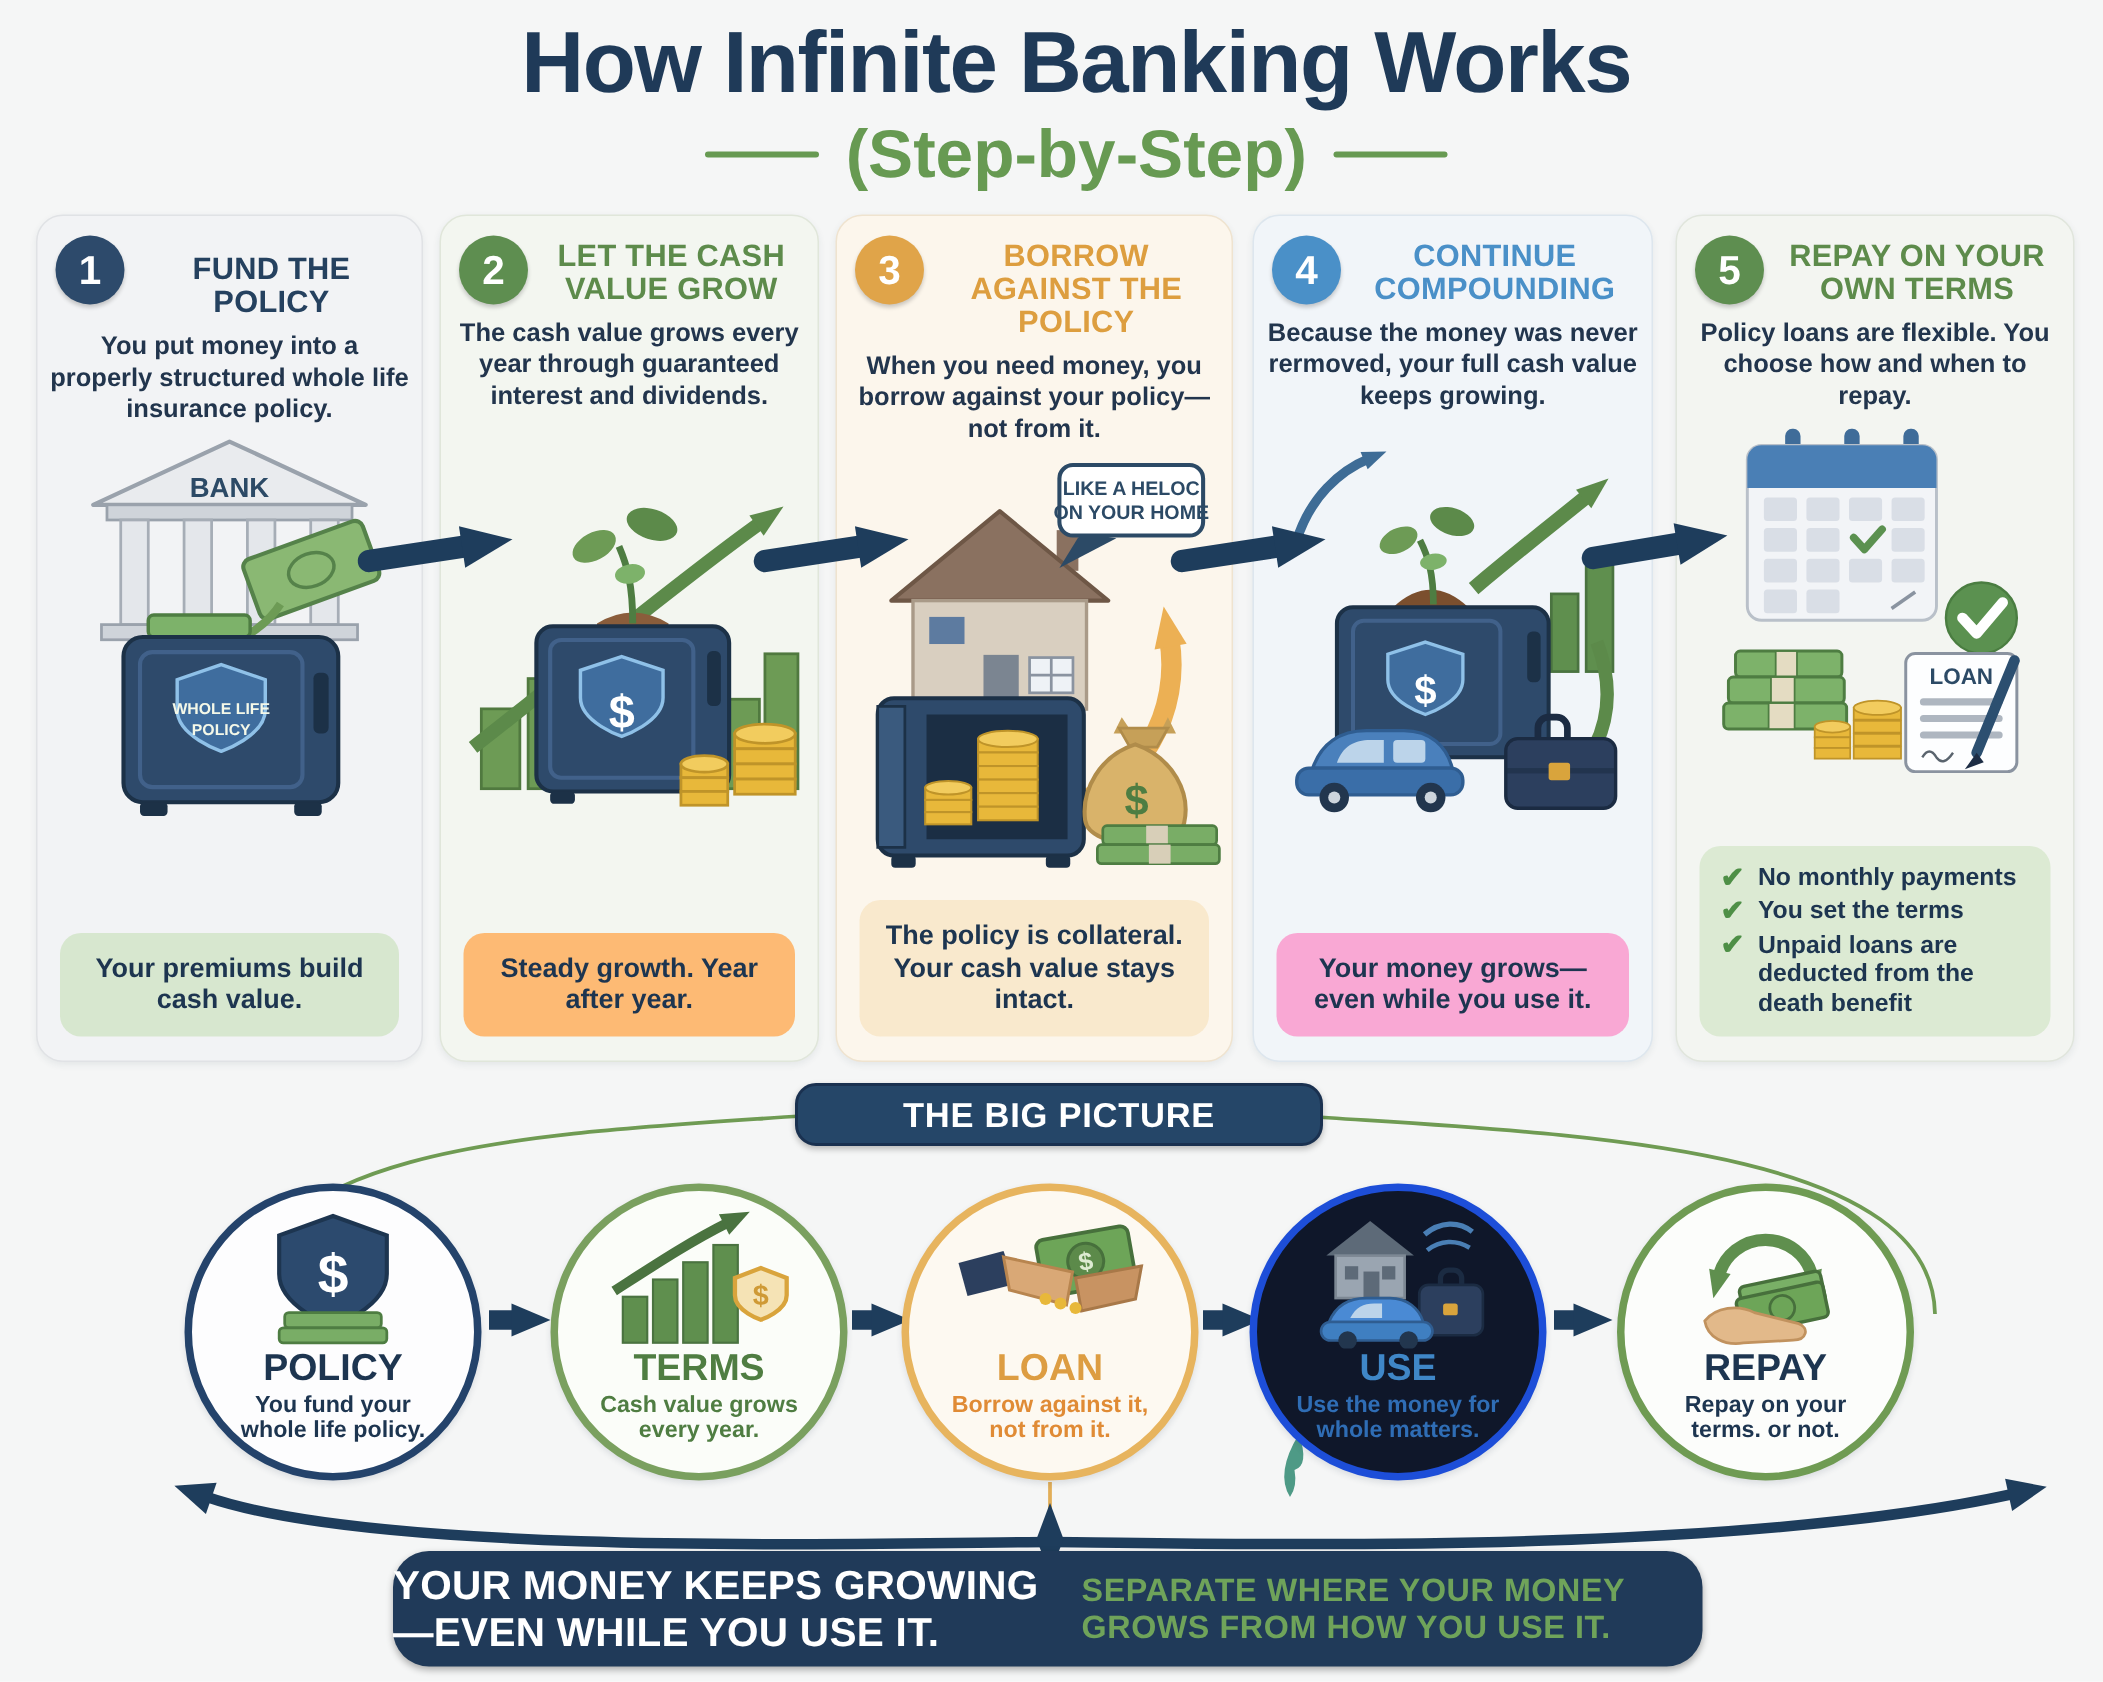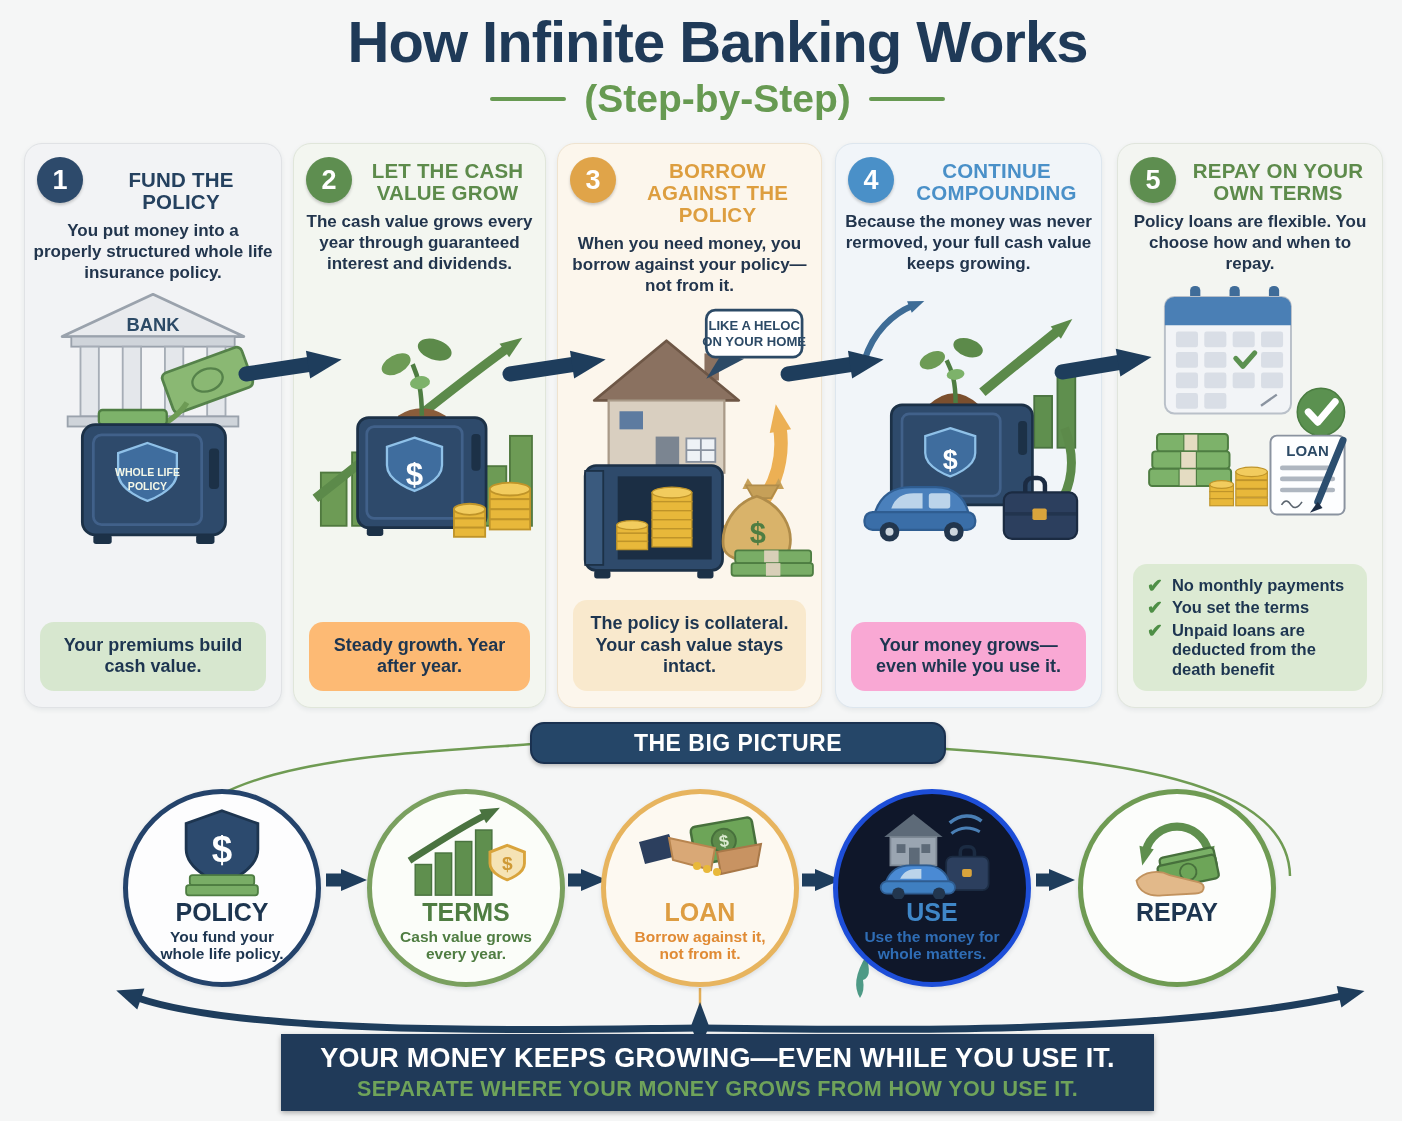--- a/index.html
+++ b/index.html
@@ -4,21 +4,21 @@
 <style>
   *{box-sizing:border-box;}
   body{margin:0;background:#ffffff;}
   .canvas{position:relative;width:1402px;height:1121px;background:#f5f6f6;font-family:"Liberation Sans",sans-serif;overflow:hidden;}
 
   
   .hdr{position:absolute;top:8px;left:0;width:100%;text-align:center;z-index:1;padding-left:33px;}
   .hdr h1{margin:0;font-size:58px;font-weight:bold;color:#1f3a58;letter-spacing:-1px;}
   .sub{display:flex;align-items:center;justify-content:center;gap:18px;margin-top:2px;}
   .sub .dash{width:76px;height:4px;background:#679a52;border-radius:2px;}
-  .sub .txt{font-size:39px;font-weight:bold;color:#679a52;}
+  .sub .txt{font-size:45px;font-weight:bold;color:#679a52;}
 
   
   .card{position:absolute;top:143px;height:565px;border-radius:18px;border:1.5px solid #e0e2e5;box-shadow:0 2px 5px rgba(40,60,80,.08);z-index:1;}
   #c1{left:24px;width:258px;background:#f2f3f5;}
   #c2{left:293px;width:253px;background:#f3f6f0;border-color:#e0e6da;}
   #c3{left:557px;width:265px;background:#fcf6ec;border-color:#efe3cf;}
   #c4{left:835px;width:267px;background:#f1f5f9;border-color:#dde6ee;}
   #c5{left:1117px;width:266px;background:#f3f5f1;border-color:#e0e5dc;}
   .chead{display:flex;align-items:flex-start;gap:8px;padding:13px 10px 0 12px;}
   .badge{flex:0 0 46px;width:46px;height:46px;border-radius:50%;display:flex;align-items:center;justify-content:center;color:#fff;font-size:27px;font-weight:bold;box-shadow:0 2px 3px rgba(0,0,0,.2);}
@@ -33,37 +33,37 @@
   #c1 .note{background:#d7e7cf;} #c2 .note{background:#fdba74;}
   #c3 .note{background:#f9e9cd;} #c4 .note{background:#f9a8d4;}
   .checks{position:absolute;left:15px;right:15px;bottom:16px;border-radius:14px;padding:12px 10px 12px 14px;background:#dcead3;display:flex;flex-direction:column;gap:3px;}
   .chk{display:flex;gap:9px;font-size:16.5px;line-height:1.18;font-weight:bold;color:#1d3550;text-align:left;}
   .chk .tick{color:#4e8f46;font-size:19px;line-height:1;font-weight:bold;}
 
   
   .overlay{position:absolute;left:0;top:0;z-index:2;pointer-events:none;}
 
   
-  .bp-banner{position:absolute;left:530px;top:722px;width:416px;height:42px;background:#254668;border:2px solid #1a3150;border-radius:14px;display:flex;align-items:center;justify-content:center;color:#fff;font-size:23px;font-weight:bold;letter-spacing:.5px;box-shadow:0 2px 4px rgba(0,0,0,.25);z-index:3;}
+  .bp-banner{position:absolute;left:530px;top:722px;width:352px;height:42px;background:#254668;border:2px solid #1a3150;border-radius:14px;display:flex;align-items:center;justify-content:center;color:#fff;font-size:23px;font-weight:bold;letter-spacing:.5px;box-shadow:0 2px 4px rgba(0,0,0,.25);z-index:3;}
   .bigc{position:absolute;top:789px;width:198px;height:198px;border-radius:50%;display:flex;flex-direction:column;align-items:center;background:#fdfdfe;z-index:3;box-shadow:0 2px 4px rgba(30,50,70,.12);}
   #bc1{left:123px;border:5px solid #24436b;}
   #bc2{left:367px;border:5px solid #7aa05f;background:#fbfdf9;}
   #bc3{left:601px;border:5px solid #e7b45e;background:#fdf9f1;}
   #bc4{left:833px;border:5px solid #1d4ed8;background:#0f172a;}
   #bc5{left:1078px;border:5px solid #6f9b53;background:#fcfdfb;}
   .bicon{margin-top:13px;}
   .blabel{font-size:25px;font-weight:bold;line-height:1;margin-top:1px;}
   .bcap{font-size:15.5px;font-weight:bold;line-height:1.12;text-align:center;margin-top:3px;padding:0 22px;}
   #bc1 .blabel,#bc5 .blabel,#bc1 .bcap,#bc5 .bcap{color:#1d3550;}
   #bc2 .blabel,#bc2 .bcap{color:#4f7d42;}
   #bc3 .blabel{color:#dd9d42;} #bc3 .bcap{color:#e08b35;}
   #bc4 .blabel{color:#3f87c8;} #bc4 .bcap{color:#2f6db5;}
 
   
-  .footer{position:absolute;left:262px;top:1034px;width:873px;height:77px;background:#203a59;border-radius:0;display:flex;flex-direction:column;align-items:center;justify-content:center;gap:3px;z-index:4;box-shadow:0 2px 5px rgba(0,0,0,.3);margin-left:19px;}
+  .footer{position:absolute;left:262px;top:1034px;width:873px;height:77px;background:#203a59;border-radius:24px;display:flex;flex-direction:row;align-items:center;justify-content:center;gap:3px;z-index:4;box-shadow:0 2px 5px rgba(0,0,0,.3);}
   .f1{color:#ffffff;font-size:27px;font-weight:bold;letter-spacing:.2px;}
   .f2{color:#6fa35a;font-size:21.5px;font-weight:bold;letter-spacing:.4px;}
 </style>
 </head>
 <body>
 
 <div class="canvas">
 
   <header class="hdr">
     <h1>How Infinite Banking Works</h1>
@@ -489,20 +489,21 @@
         </defs>
       <path d="M26,48 A35,35 0 0 1 94,48" stroke="#5f8f4e" stroke-width="9" fill="none" marker-start="url(#br5)" marker-end="url(#br5)"></path>
       <g transform="rotate(-12 70 70)">
         <rect x="44" y="50" width="60" height="24" rx="4" fill="#79b066" stroke="#47703c" stroke-width="2.5"></rect>
         <rect x="40" y="58" width="64" height="26" rx="4" fill="#6da558" stroke="#47703c" stroke-width="2.5"></rect>
         <circle cx="72" cy="71" r="9" fill="none" stroke="#47703c" stroke-width="2"></circle>
       </g>
       <path d="M16,80 c8,-10 24,-12 36,-6 l32,8 c8,3 6,12 -4,12 l-36,2 c-14,2 -26,-4 -28,-16 z" fill="#e2b98a" stroke="#c1925e" stroke-width="2"></path>
     </svg>
     <div class="blabel">REPAY</div>
+    <div class="bcap">Repay on your terms. or not.</div>
   </div>
 
   <div class="footer">
     <div class="f1">YOUR MONEY KEEPS GROWING—EVEN WHILE YOU USE IT.</div>
     <div class="f2">SEPARATE WHERE YOUR MONEY GROWS FROM HOW YOU USE IT.</div>
   </div>
 
 </div>
 
 </body></html>

